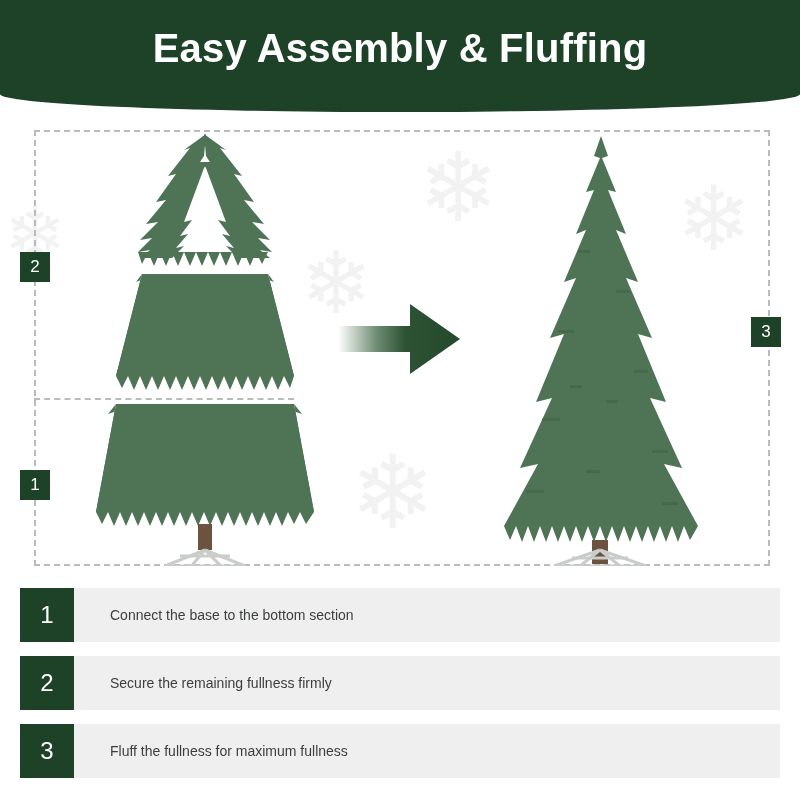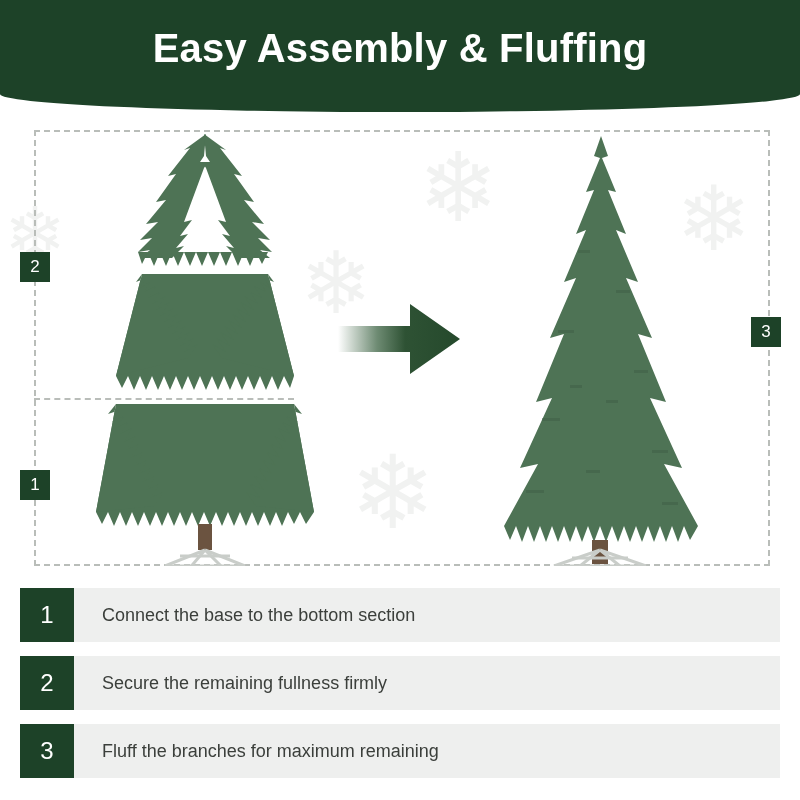--- a/index.html
+++ b/index.html
@@ -117,24 +117,24 @@
     color: #ffffff;
     font-size: 24px;
     display: flex;
     align-items: center;
     justify-content: center;
   }
   .step-text {
     flex: 1;
     background: #eeefee;
     color: #3b3f3b;
-    font-size: 18px;
+    font-size: 14px;
     display: flex;
     align-items: center;
-    padding-left: 28px;
+    padding-left: 36px;
     box-sizing: border-box;
   }
 </style>
 </head>
 <body>
 
 <div class="page">
 
   <div class="header">
     <div class="header-title">Easy Assembly &amp; Fluffing</div>
@@ -276,18 +276,18 @@
       <div class="step-text">Connect the base to the bottom section</div>
     </div>
 
     <div class="step-row r2">
       <div class="step-num">2</div>
       <div class="step-text">Secure the remaining fullness firmly</div>
     </div>
 
     <div class="step-row r3">
       <div class="step-num">3</div>
-      <div class="step-text">Fluff the branches for maximum remaining</div>
+      <div class="step-text">Fluff the fullness for maximum fullness</div>
     </div>
 
   </div>
 
 </div>
 
 </body></html>

